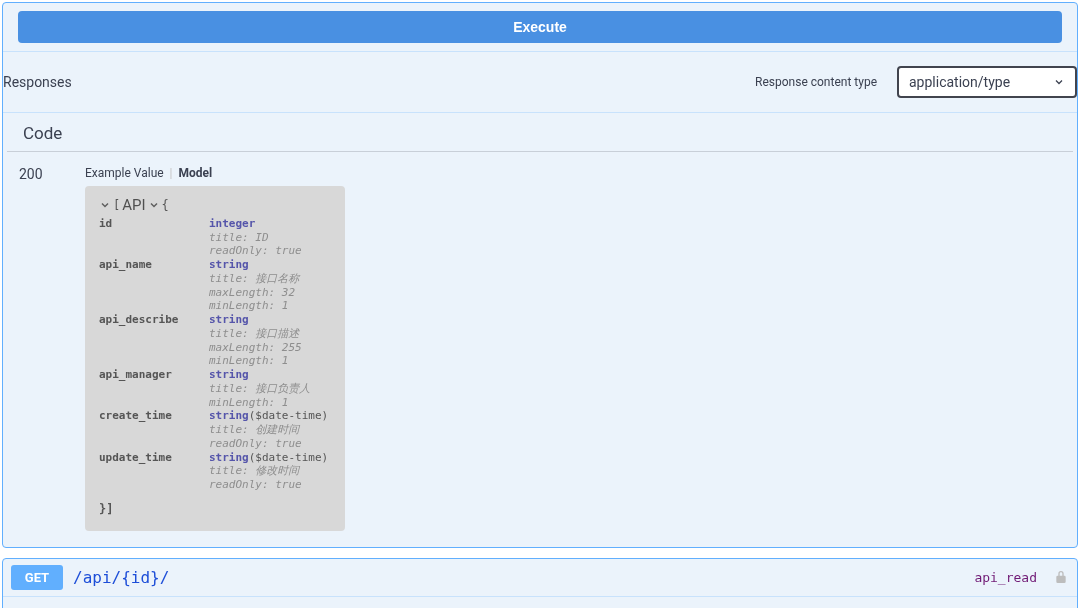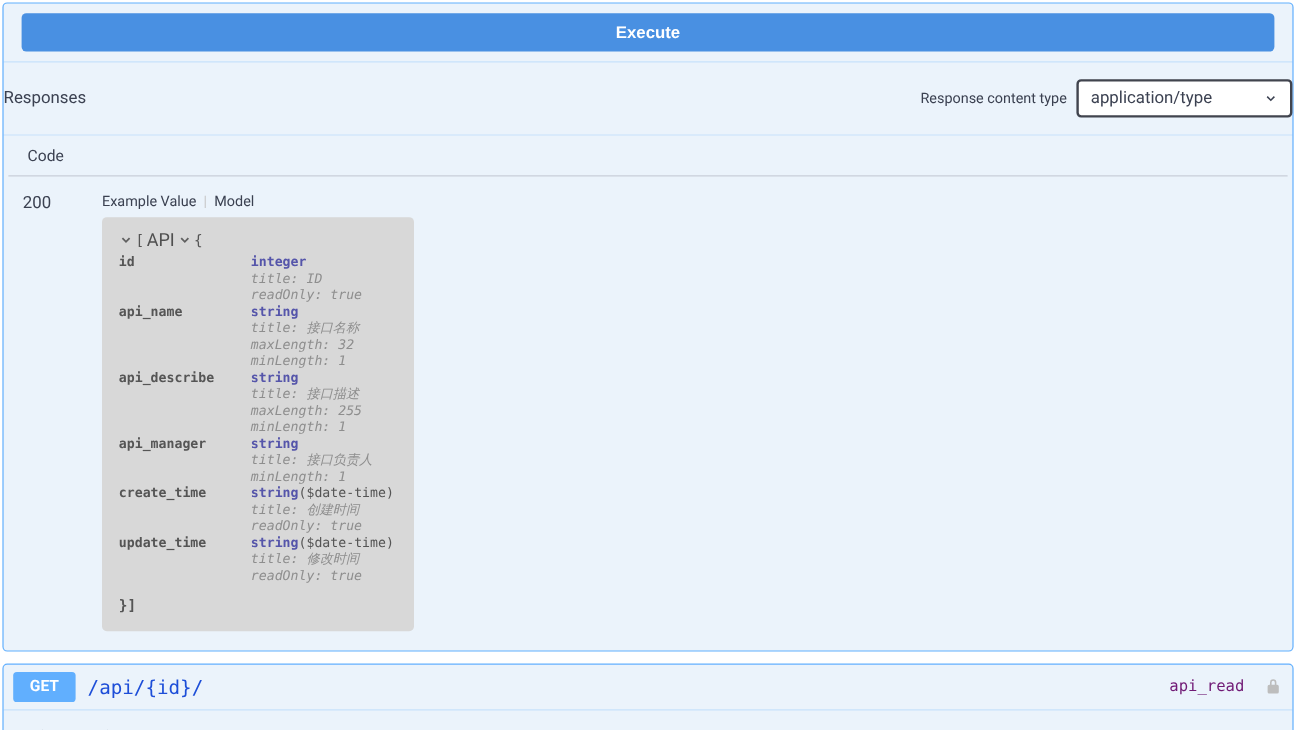--- a/index.html
+++ b/index.html
@@ -38,21 +38,21 @@
     border-bottom: 1px solid rgba(97,175,254,0.25);
   }
   .responses-title {
     font-size: 14px;
     color: #3b4151;
     font-weight: 400;
   }
   .content-type-wrap {
     display: flex;
     align-items: center;
-    gap: 8px;
+    gap: 20px;
   }
   .content-type-label {
     font-size: 12px;
     color: #3b4151;
   }
   .content-type-select {
     position: relative;
     border: 2px solid #41444e;
     border-radius: 4px;
     background: #fff;
@@ -67,21 +67,21 @@
     top: 50%;
     transform: translateY(-50%);
     pointer-events: none;
   }
   .caret svg { display:block; }
   .table-head {
     display: flex;
     padding: 10px 16px 8px;
     border-bottom: 1px solid rgba(59,65,81,0.2);
     color: #3b4151;
-    font-size: 13px;
+    font-size: 17px;
     margin: 0 4px;
   }
   .col-code { width: 66px; }
   .col-desc { flex: 1; }
   .row {
     display: flex;
     padding: 14px 16px 16px;
   }
   .code-val {
     width: 66px;
@@ -94,21 +94,21 @@
   }
   .tab-link {
     color: #3b4151;
     cursor: pointer;
   }
   .tab-sep {
     color: #c7c7c7;
     margin: 0 3px;
   }
   .tab-active {
-    font-weight: 400;
+    font-weight: 700;
   }
   .model-box {
     background: #d8d8d8;
     border-radius: 4px;
     padding: 10px 14px 14px;
     width: 260px;
     min-width: 260px;
     font-family: Menlo, Consolas, monospace;
     font-size: 11px;
     color: #555;

